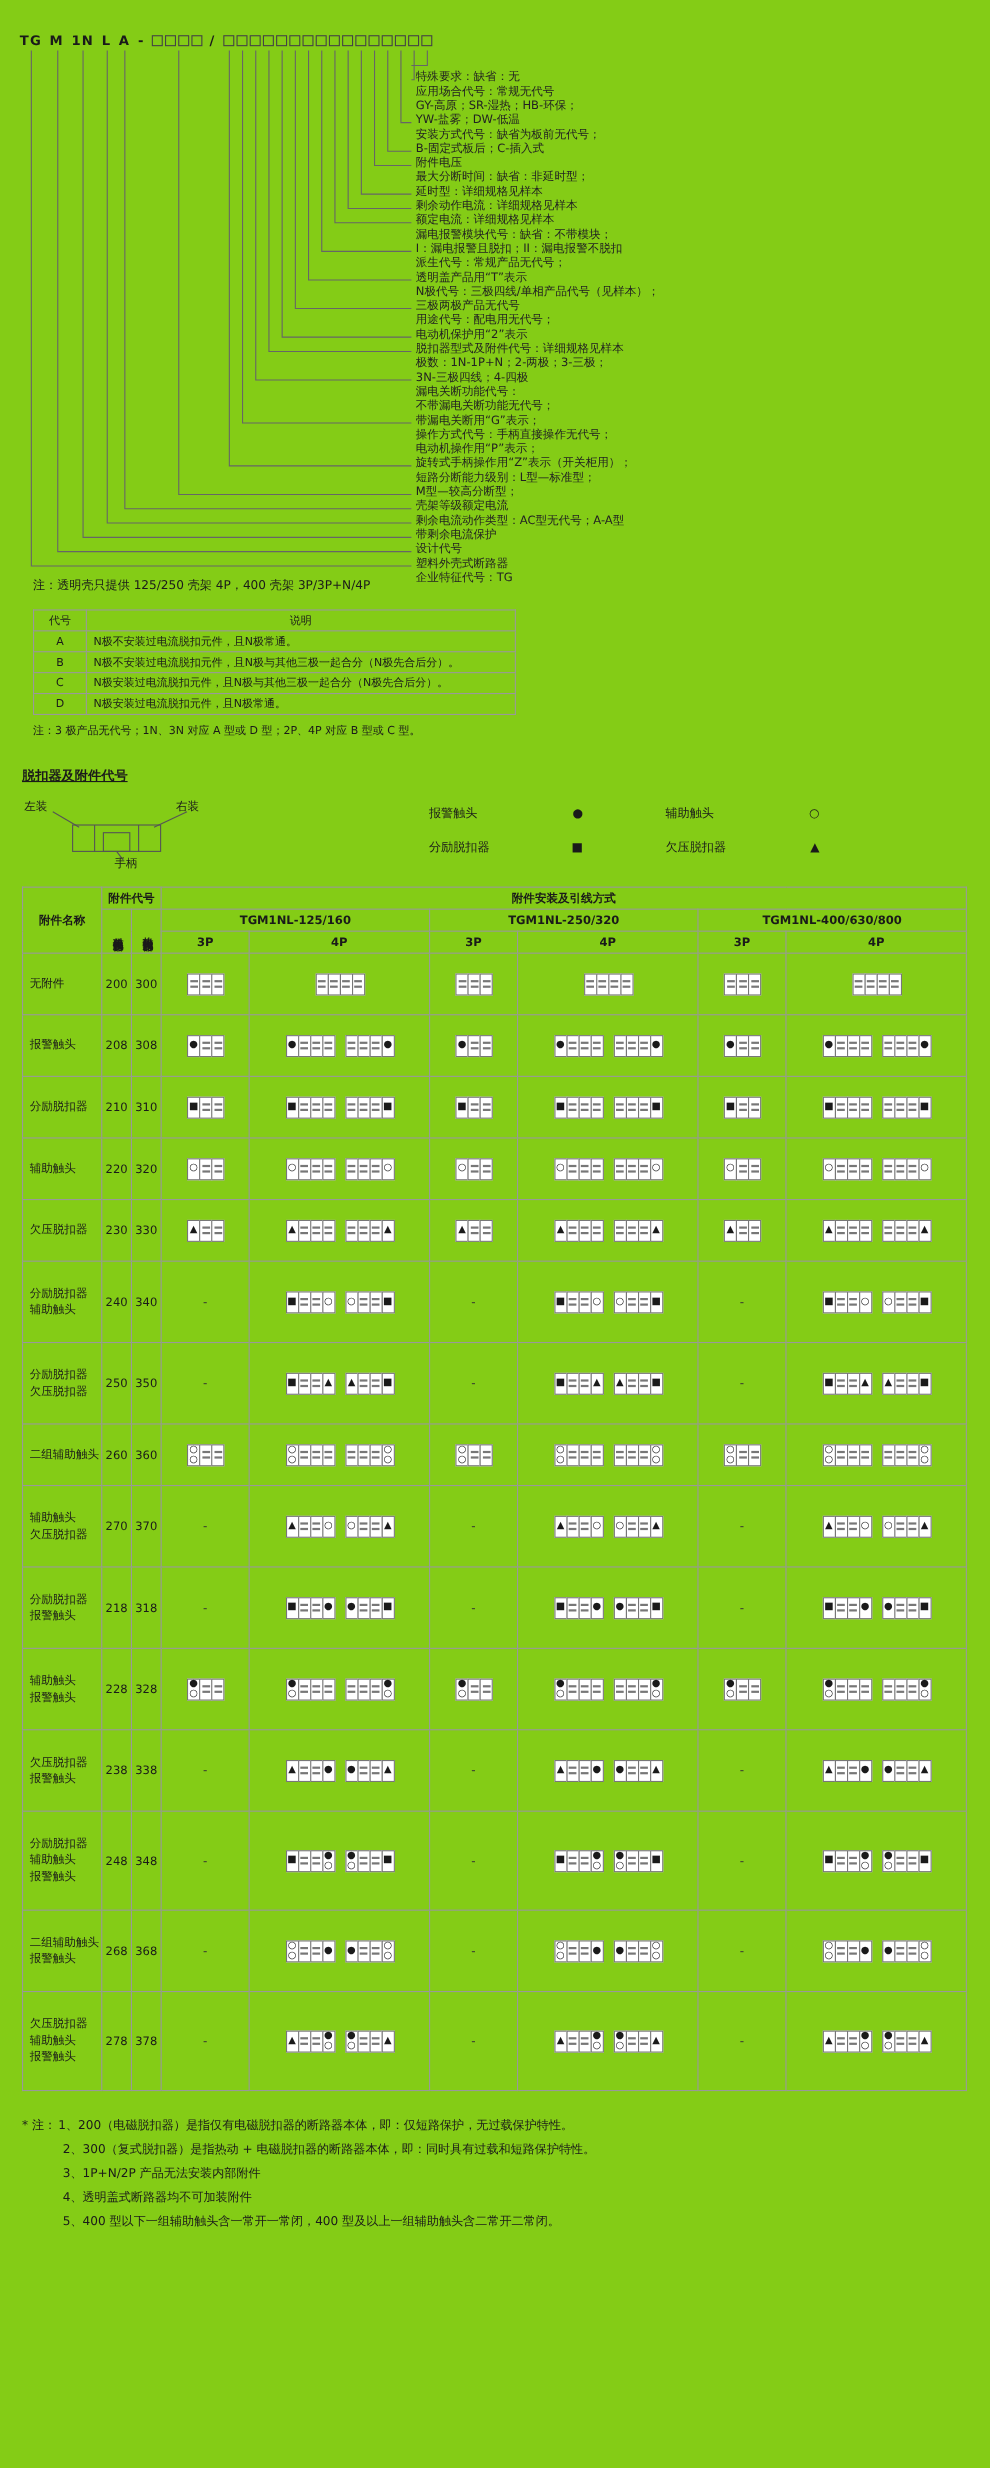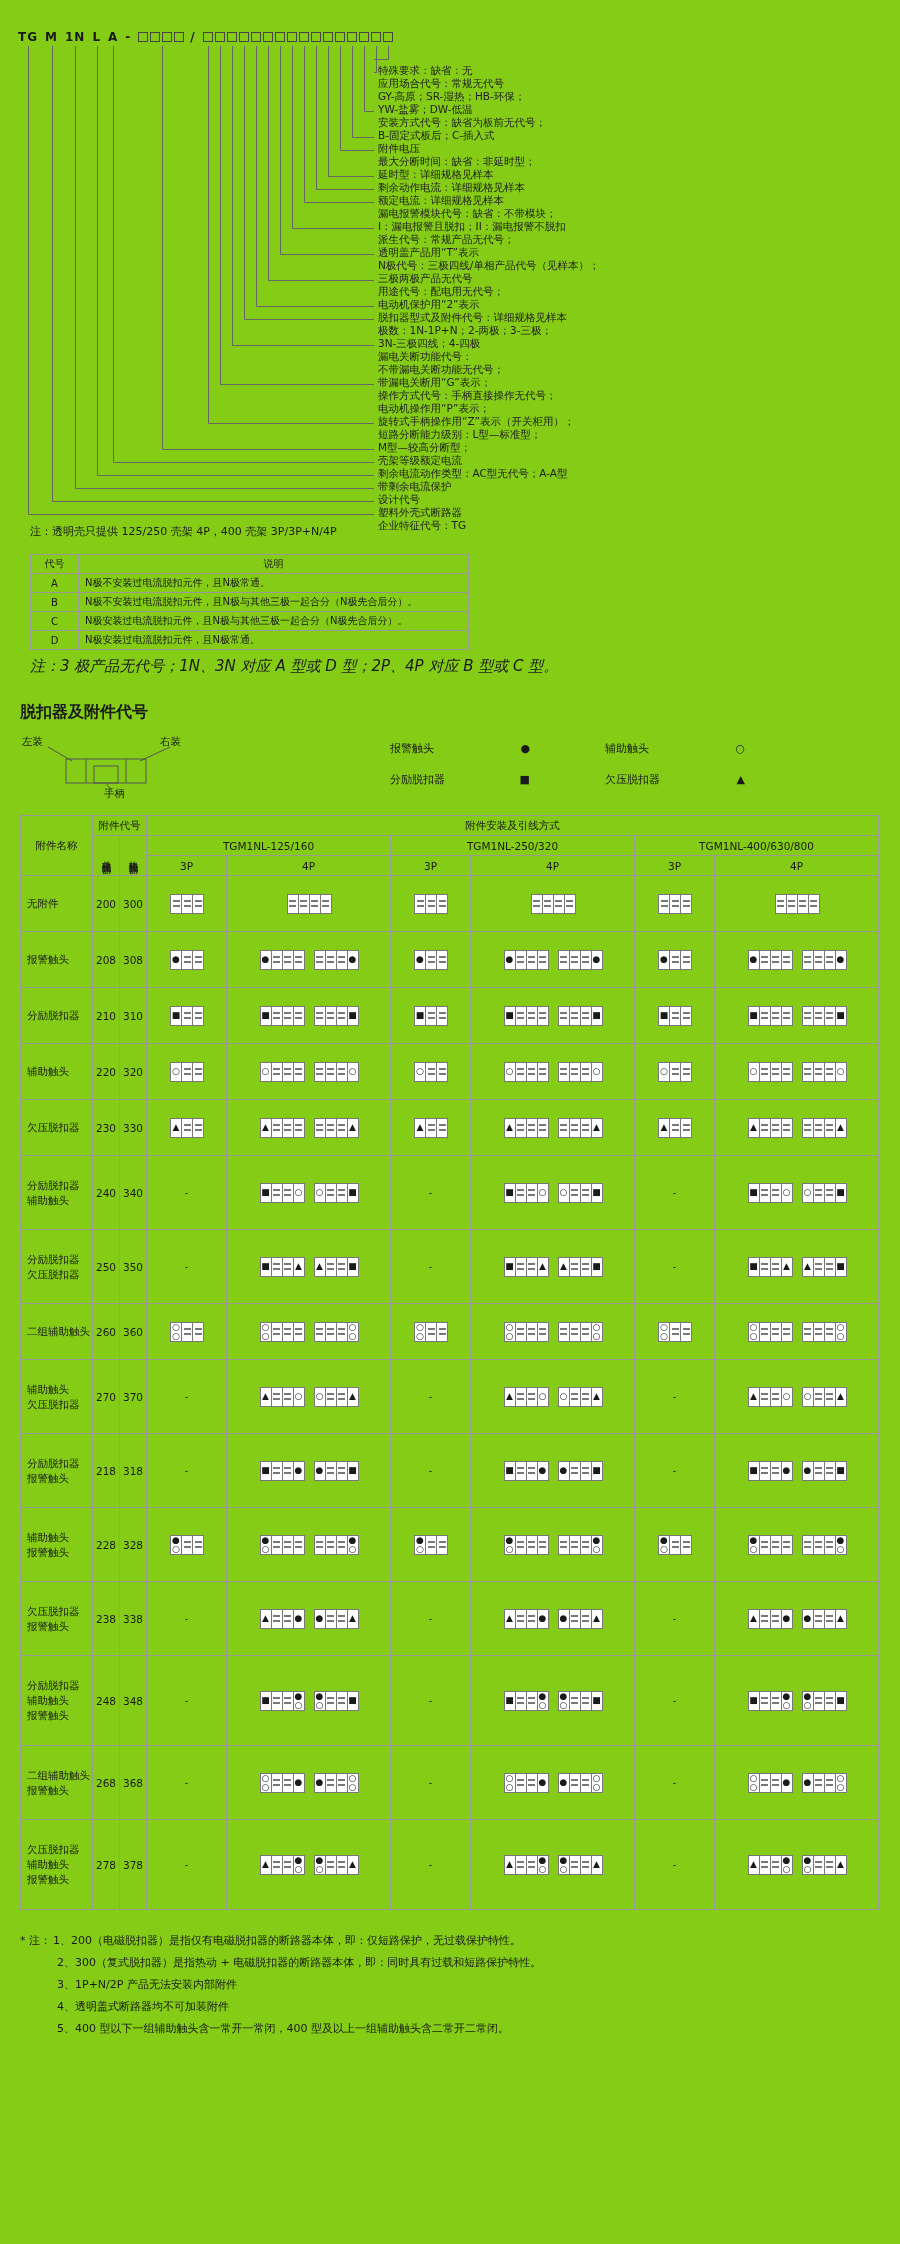--- a/index.html
+++ b/index.html
@@ -19,36 +19,36 @@
   #callout-svg { position: absolute; left: 0; top: 0; pointer-events: none; }
   #callout-labels { position: absolute; left: 378px; top: 64px; font-size: 10.5px; color: #222; }
   .callout-line { height: 13px; line-height: 13px; white-space: nowrap; }
   .model-note { position: absolute; left: 30px; top: 524px; font-size: 11px; }
   
   .code-table { border-collapse: collapse; margin: 6px 0 0 30px; font-size: 10px; padding-left: 13px; }
   .code-table th, .code-table td { border: 1px solid #999; padding: 2px 6px; height: 15px; }
   .code-table th { font-weight: normal; text-align: center; }
   .code-table td.code-col { width: 48px; text-align: center; }
   .code-table td.desc-col { width: 390px; text-align: left; }
-  .code-note { margin: 7px 0 3px 30px; font-size: 15px; font-style: italic; }
+  .code-note { margin: 7px 0 3px 30px; font-size: 10px; }
   
-  .section-title { margin: 26px 0 0 20px; font-size: 16px; font-weight: bold; }
+  .section-title { margin: 26px 0 0 20px; font-size: 12px; font-weight: bold; text-decoration: underline; }
   .legend-row { display: flex; align-items: flex-start; margin: 12px 0 0 20px; }
   .mount-sketch { position: relative; width: 180px; height: 66px; font-size: 10.5px; }
   .ms-label { position: absolute; white-space: nowrap; }
   .ms-label.left { left: 2px; top: 0; }
   .ms-label.right { left: 140px; top: 0; font-family: Liberation Serif, serif; }
   .ms-label.handle { left: 84px; top: 52px; }
   .legend { display: grid; grid-template-columns: 215px 215px; row-gap: 16px; margin-left: 190px; margin-top: 6px; font-size: 11px; }
   .legend-item { display: flex; width: 140px; justify-content: space-between; align-items: center; }
   .legend-sym { font-size: 11px; }
   
   #accessory-table { border-collapse: collapse; margin: 14px 0 0 20px; table-layout: fixed; font-size: 10.5px; }
   #accessory-table th, #accessory-table td { border: 1px solid #999; padding: 2px; }
-  #accessory-table th { font-weight: normal; height: 20px; }
+  #accessory-table th { font-weight: bold; height: 20px; }
   #accessory-table th.vert { writing-mode: vertical-lr; text-orientation: upright; font-size: 9.5px; letter-spacing: 1px; padding: 4px 0; }
   #accessory-table th.name-th { width: 72px; }
   .name-cell { text-align: left; padding-left: 6px !important; line-height: 15px; }
   .code-cell { text-align: center; }
   .diag-cell { text-align: center; }
   tr.rows-1 td { height: 56px; }
   tr.rows-2 td { height: 74px; }
   tr.rows-3 td { height: 90px; }
   .dash { font-size: 11px; color: #333; }
   .diagram { display: inline-flex; margin: 2px 5px; vertical-align: middle; }

